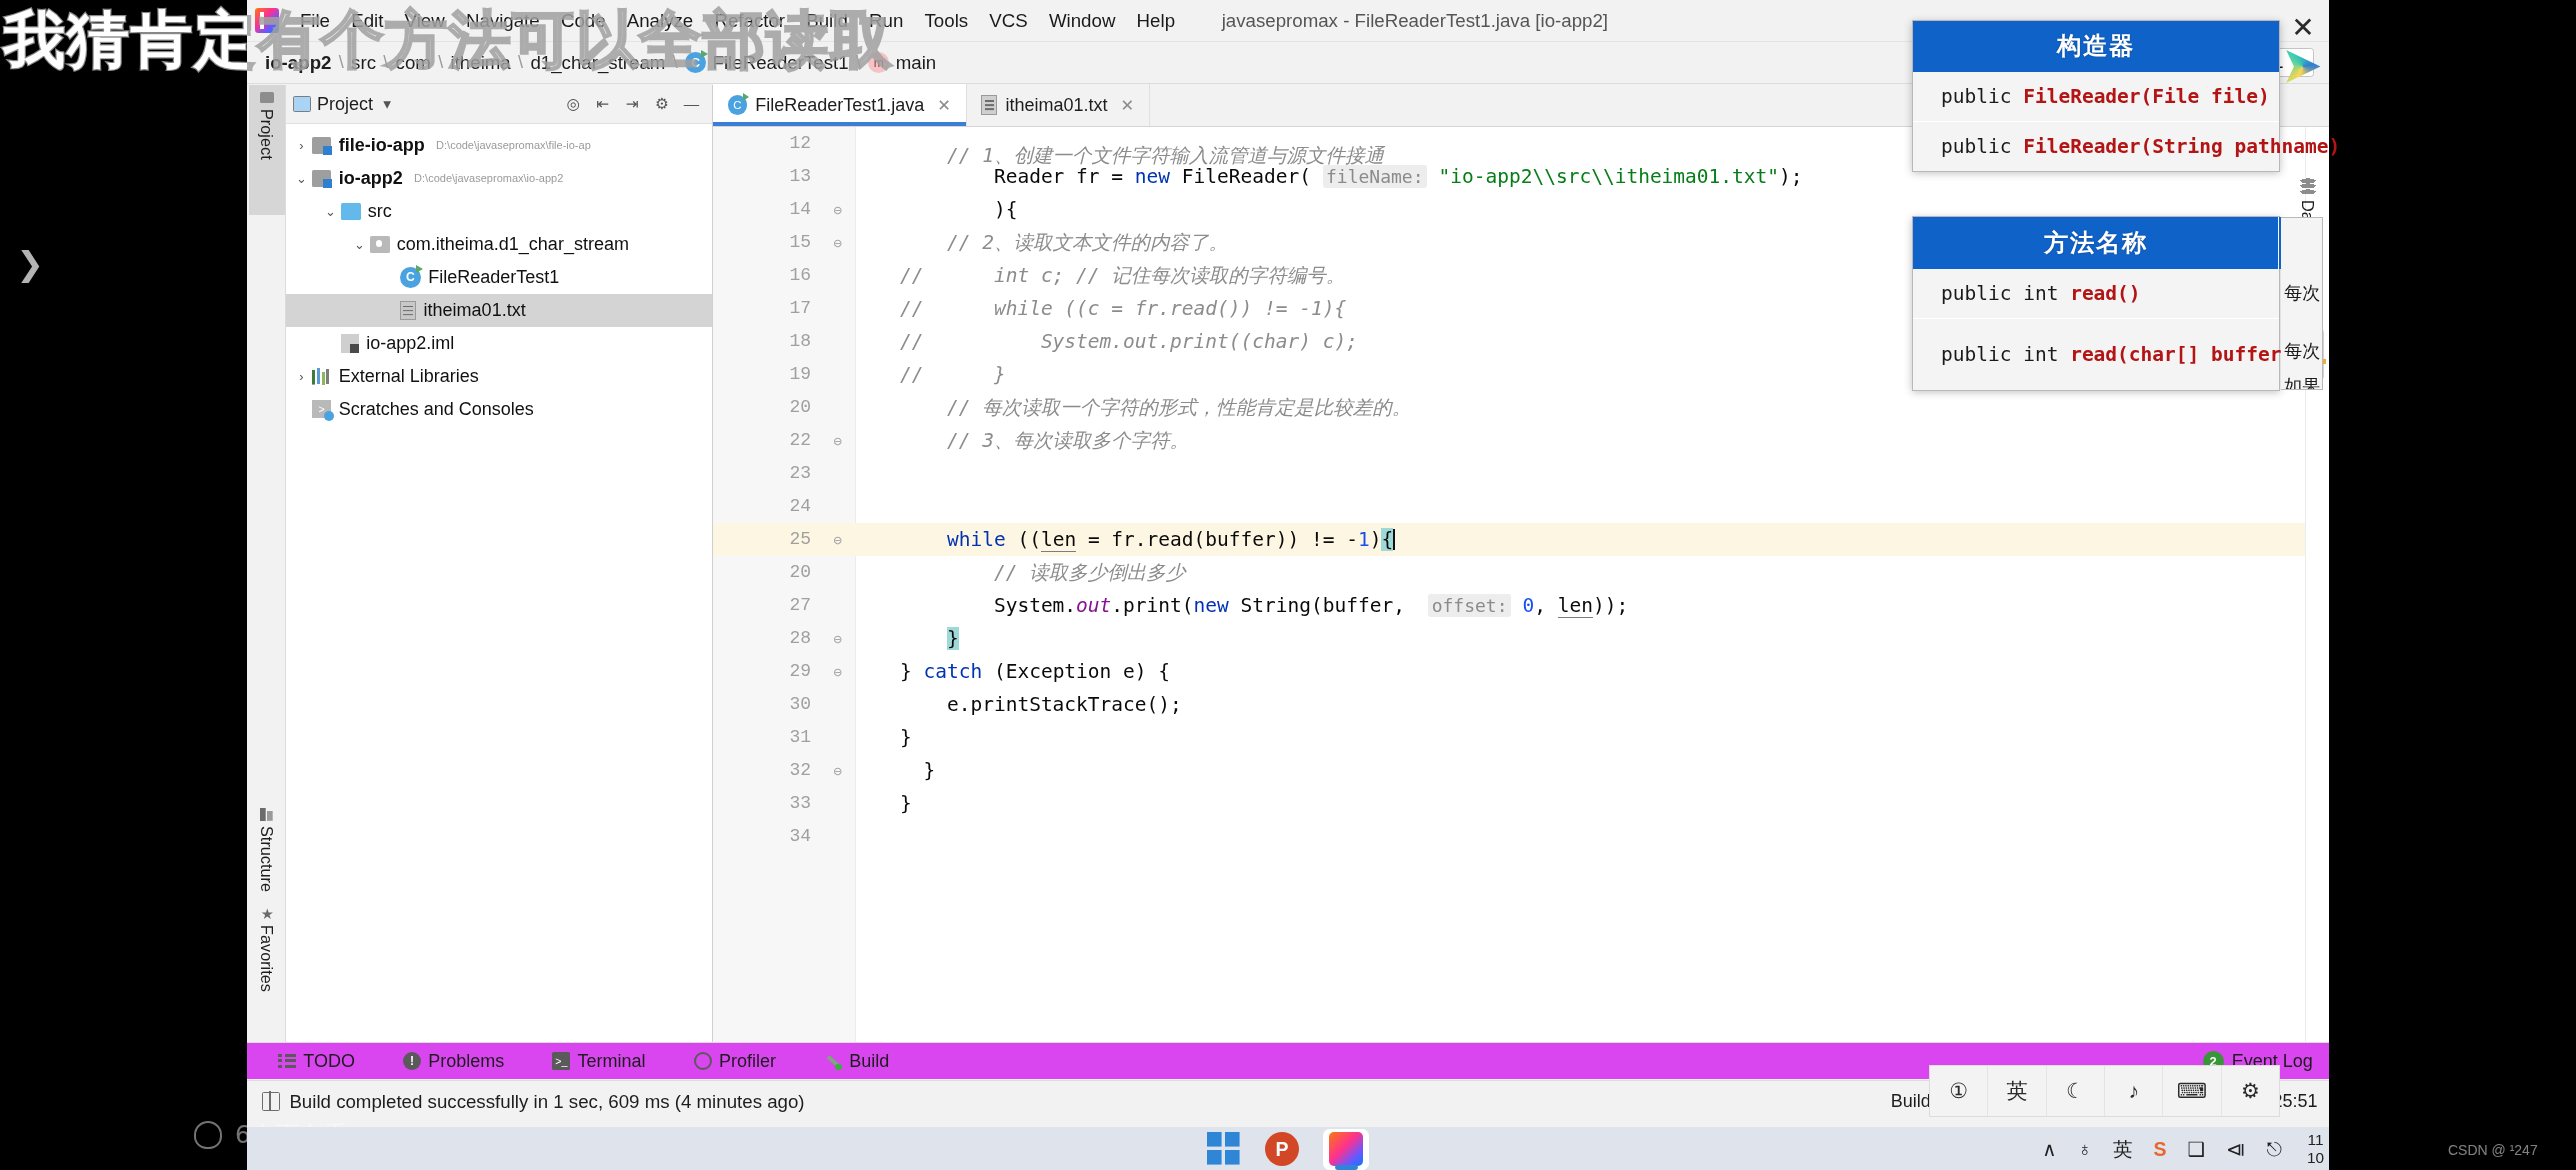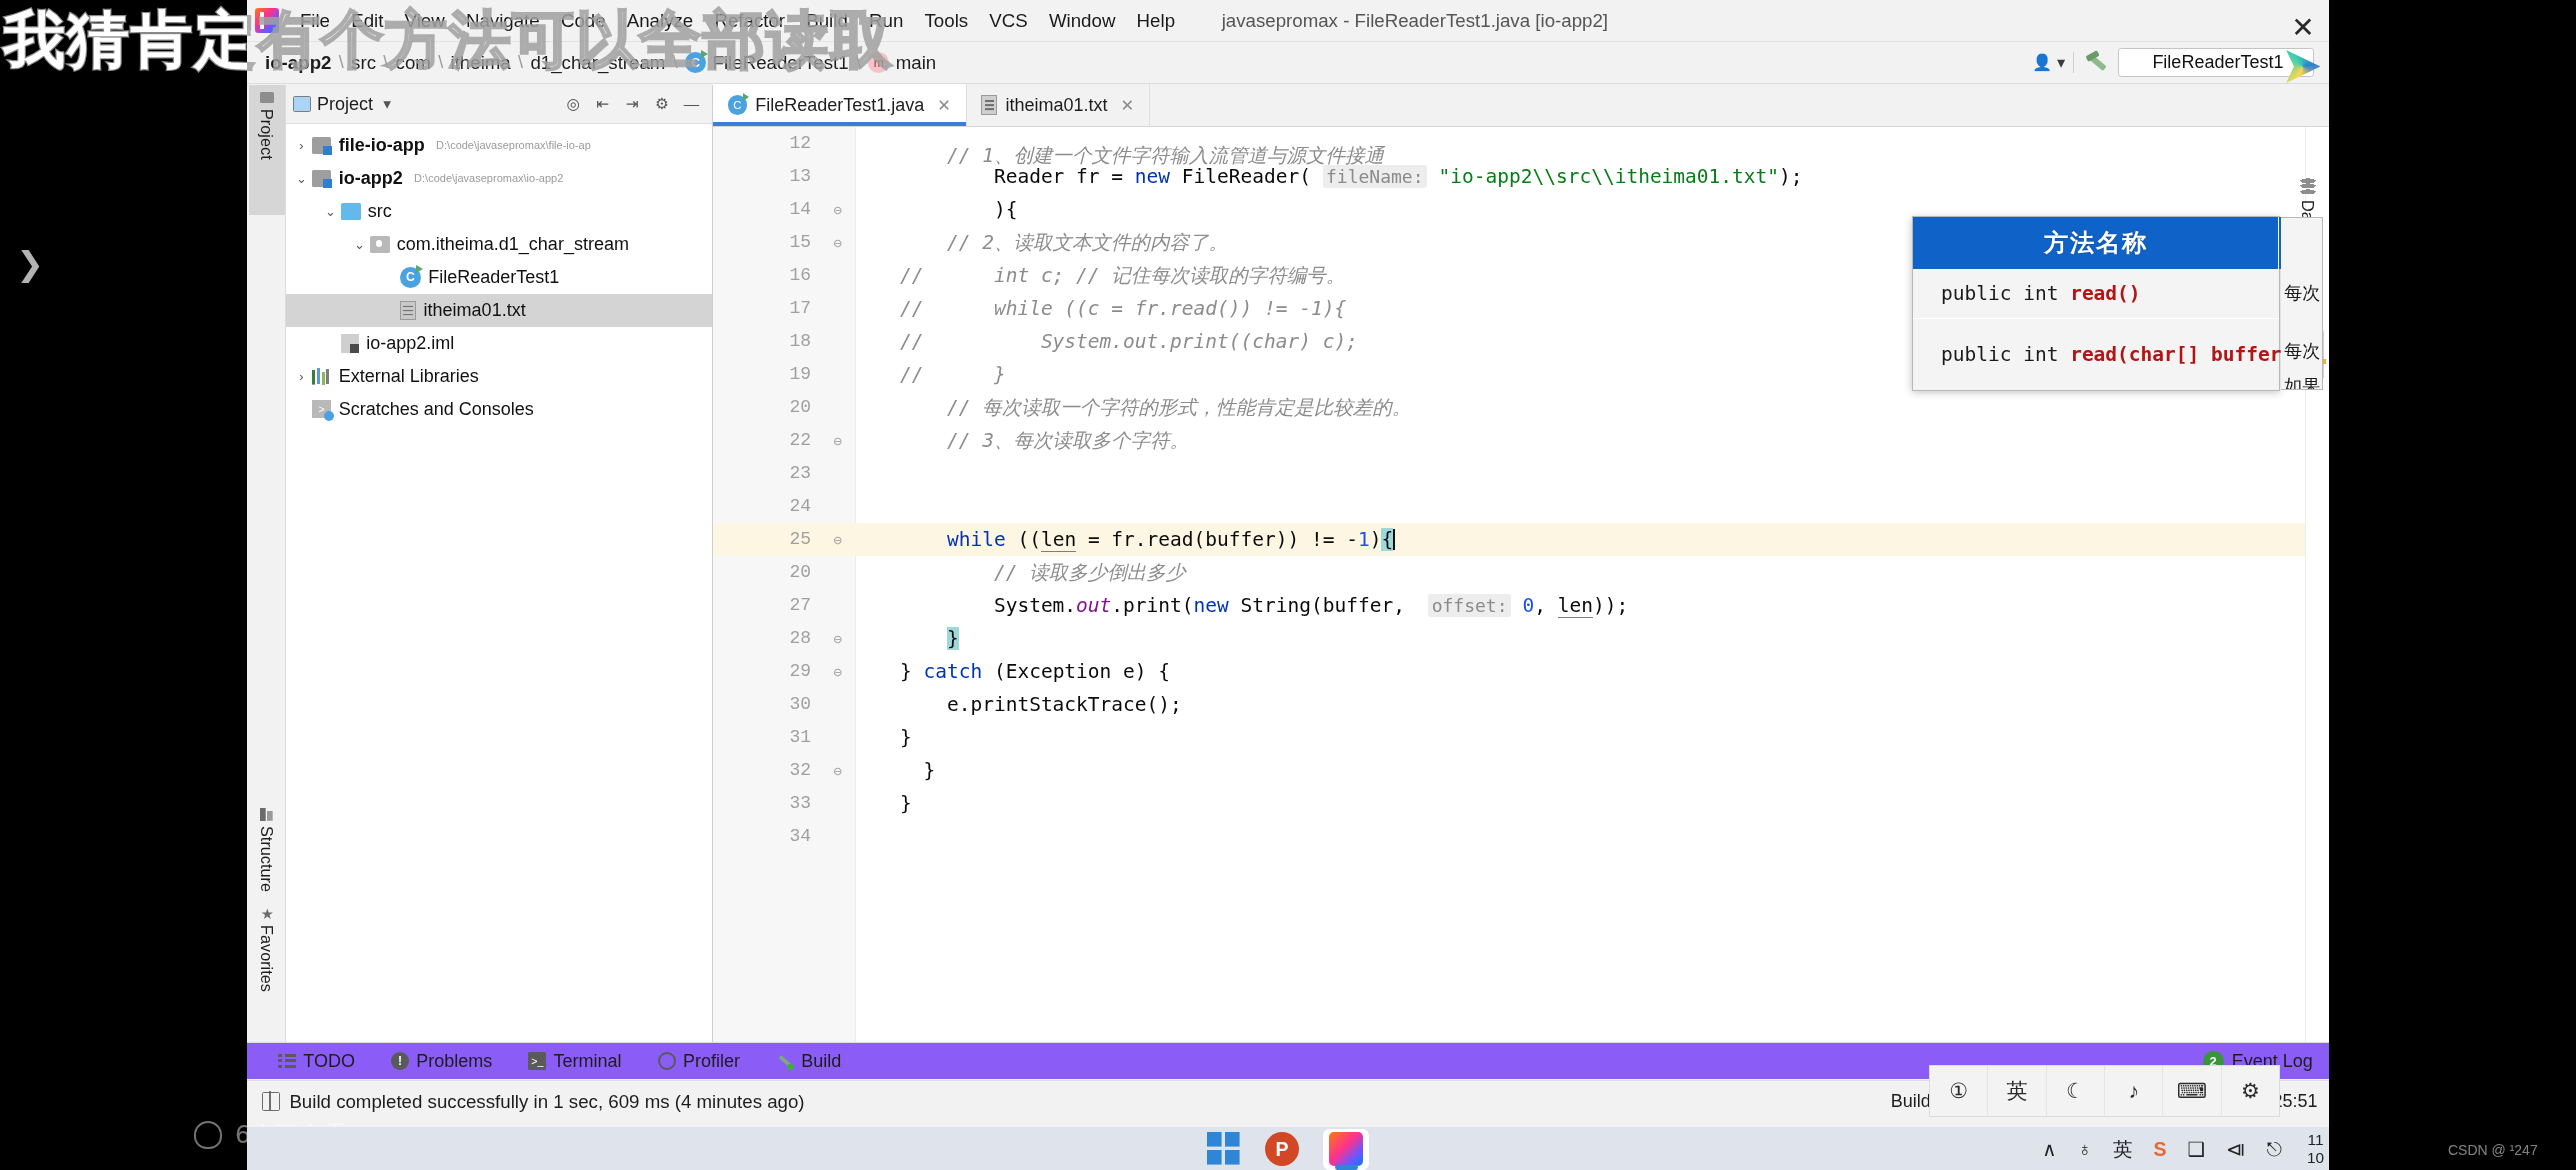--- a/index.html
+++ b/index.html
@@ -184,22 +184,22 @@
     writing-mode:vertical-rl;text-orientation:mixed;font-size:16.3px;color:#1d1d1d;
     display:flex;align-items:center;gap:6.5px;padding:6.5px 0;white-space:nowrap;
   }
   .dbico{width:18px;height:16.3px;flex:none;background:
      radial-gradient(ellipse at 50% 50%, #8d8d8d 60%, transparent 61%) 0 0/18px 5.7px no-repeat,
      radial-gradient(ellipse at 50% 50%, #8d8d8d 60%, transparent 61%) 0 5.7px/18px 5.7px no-repeat,
      radial-gradient(ellipse at 50% 50%, #8d8d8d 60%, transparent 61%) 0 11.4px/18px 5.7px no-repeat;}
 
   
   .bottombar{
-    position:absolute;left:0;top:1042px;width:2082px;height:37px;background:#8b5cf6;
-    display:flex;align-items:center;border-top:0.8px solid #dcdcdc;padding-left:13px;gap:0px;
+    position:absolute;left:0;top:1042px;width:2082px;height:37px;background:#d946ef;
+    display:flex;align-items:center;border-top:0.8px solid #dcdcdc;padding-left:13px;gap:12px;
   }
   .btab{display:flex;align-items:center;gap:7.3px;font-size:18px;color:#1d1d1d;padding:0 18px;white-space:nowrap;}
   .bico{width:18px;height:18px;flex:none;}
   .ico-todo{background:
      linear-gradient(#5a5a5a,#5a5a5a) 0 1.6px/4.1px 3.3px no-repeat,
      linear-gradient(#5a5a5a,#5a5a5a) 6.5px 1.6px/11.4px 3.3px no-repeat,
      linear-gradient(#5a5a5a,#5a5a5a) 0 7.3px/4.1px 3.3px no-repeat,
      linear-gradient(#5a5a5a,#5a5a5a) 6.5px 7.3px/11.4px 3.3px no-repeat,
      linear-gradient(#5a5a5a,#5a5a5a) 0 13px/4.1px 3.3px no-repeat,
      linear-gradient(#5a5a5a,#5a5a5a) 6.5px 13px/11.4px 3.3px no-repeat;}
@@ -573,20 +573,29 @@
 
   <div class="traypanel">
     <div class="trayitem">①</div>
     <div class="trayitem">英</div>
     <div class="trayitem">☾</div>
     <div class="trayitem">♪</div>
     <div class="trayitem">⌨</div>
     <div class="trayitem">⚙</div>
   </div>
 
+  <div class="popup popup1">
+    <div class="popup-header">构造器</div>
+    <div class="popup-row">
+      <span>public </span><span class="sig">FileReader(File file)</span>
+    </div>
+    <div class="popup-row" style="border-bottom:none;">
+      <span>public </span><span class="sig">FileReader(String pathname)</span>
+    </div>
+  </div>
 
   <div class="popup popup2">
     <div class="popup-header">方法名称</div>
     <div class="popup-row">
       <span>public int </span><span class="sig">read()</span>
     </div>
     <div class="popup-row" style="border-bottom:none;padding-top:24.4px;padding-bottom:24.4px;">
       <span>public int </span><span class="sig">read(char[] buffer)</span>
     </div>
     <div class="popup2-ext">

